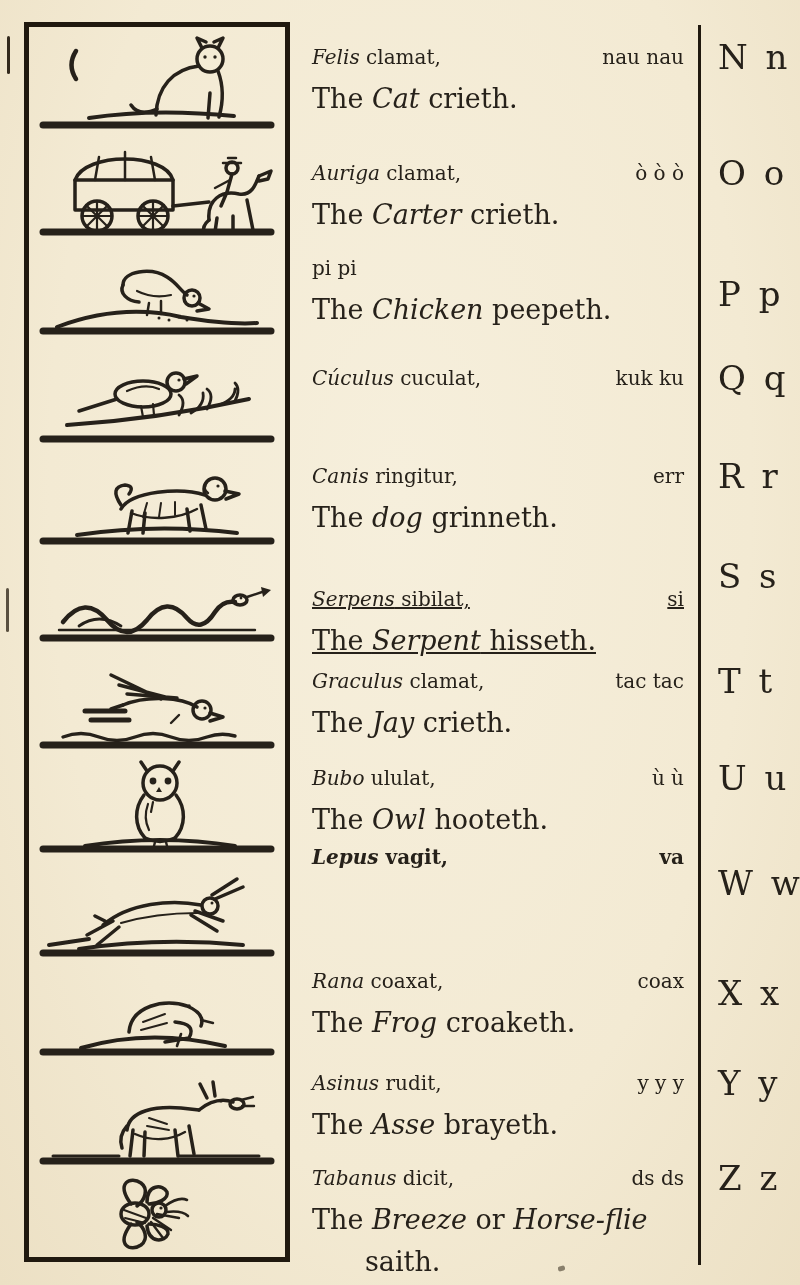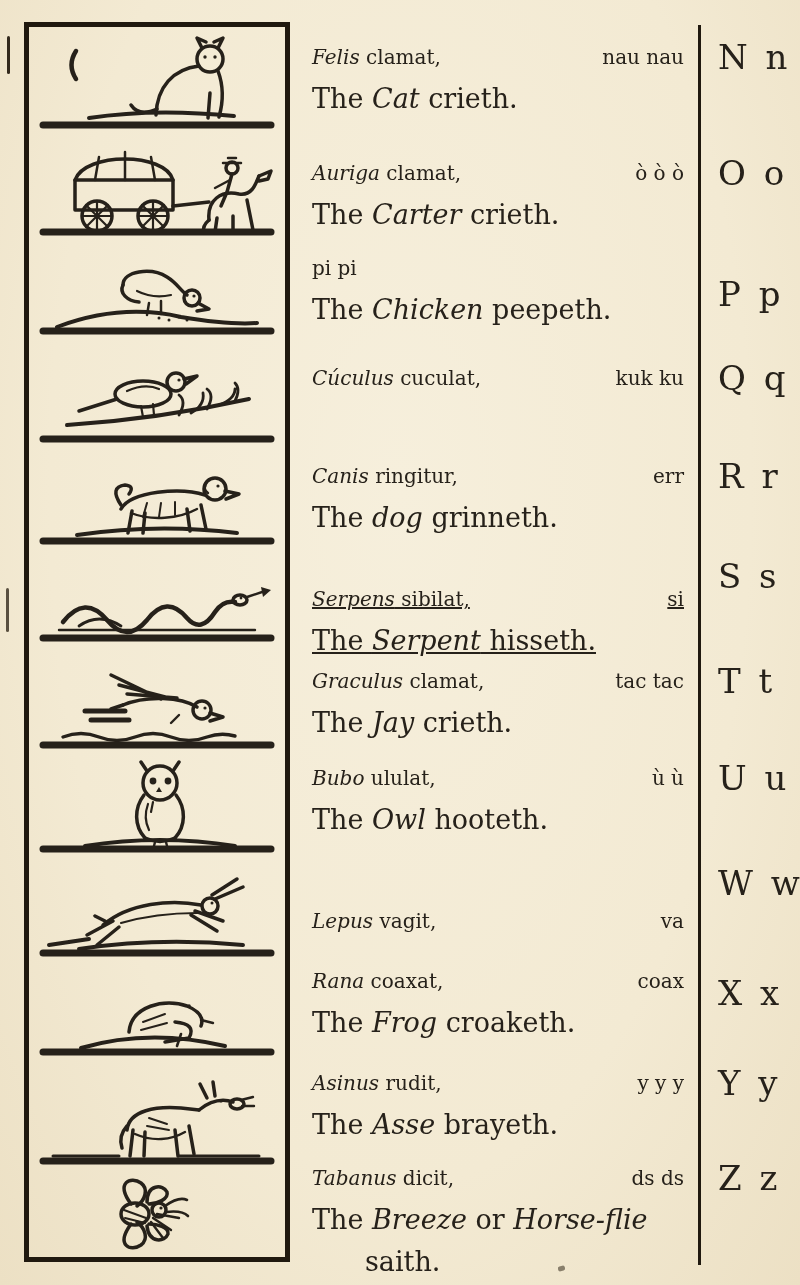--- a/index.html
+++ b/index.html
@@ -293,21 +293,21 @@
         </div>
         <div class="line2"><span>The </span><span class="it">Jay</span><span> crieth.</span></div>
       </div>
       <div class="entry" style="top: 757px;">
         <div class="line1">
           <span><span class="it">Bubo</span><span> ululat,</span></span>
           <span>ù ù</span>
         </div>
         <div class="line2"><span>The </span><span class="it">Owl</span><span> hooteth.</span></div>
       </div>
-      <div class="entry" style="top: 900px;">
+      <div class="entry" style="top: 836px; font-weight: bold;">
         <div class="line1">
           <span><span class="it">Lepus</span><span> vagit,</span></span>
           <span>va</span>
         </div>
       </div>
       <div class="entry" style="top: 960px;">
         <div class="line1">
           <span><span class="it">Rana</span><span> coaxat,</span></span>
           <span>coax</span>
         </div>

